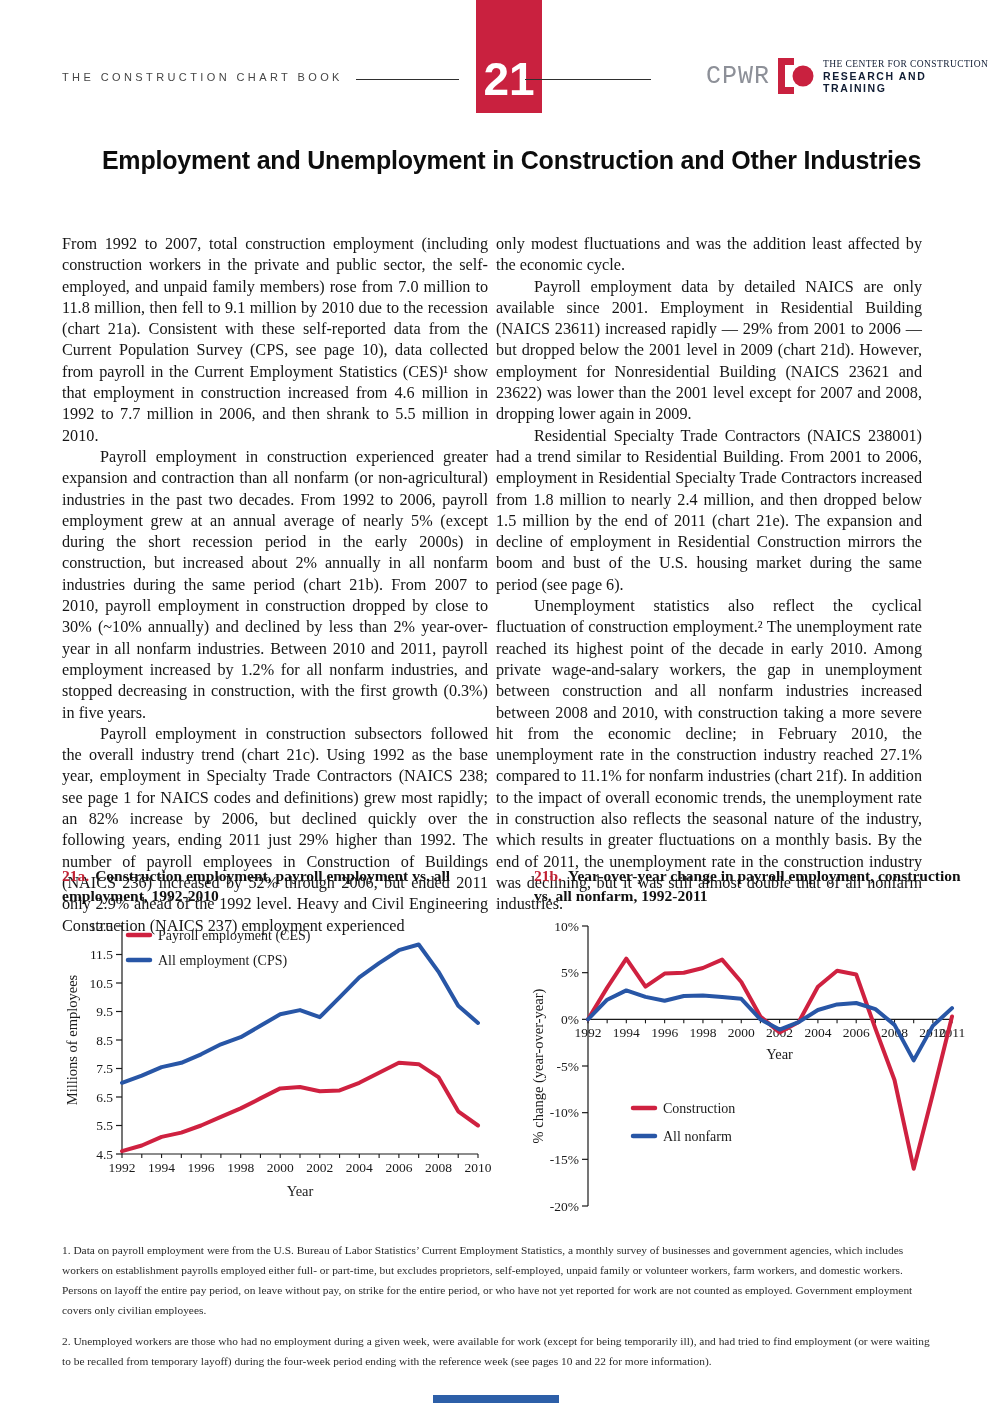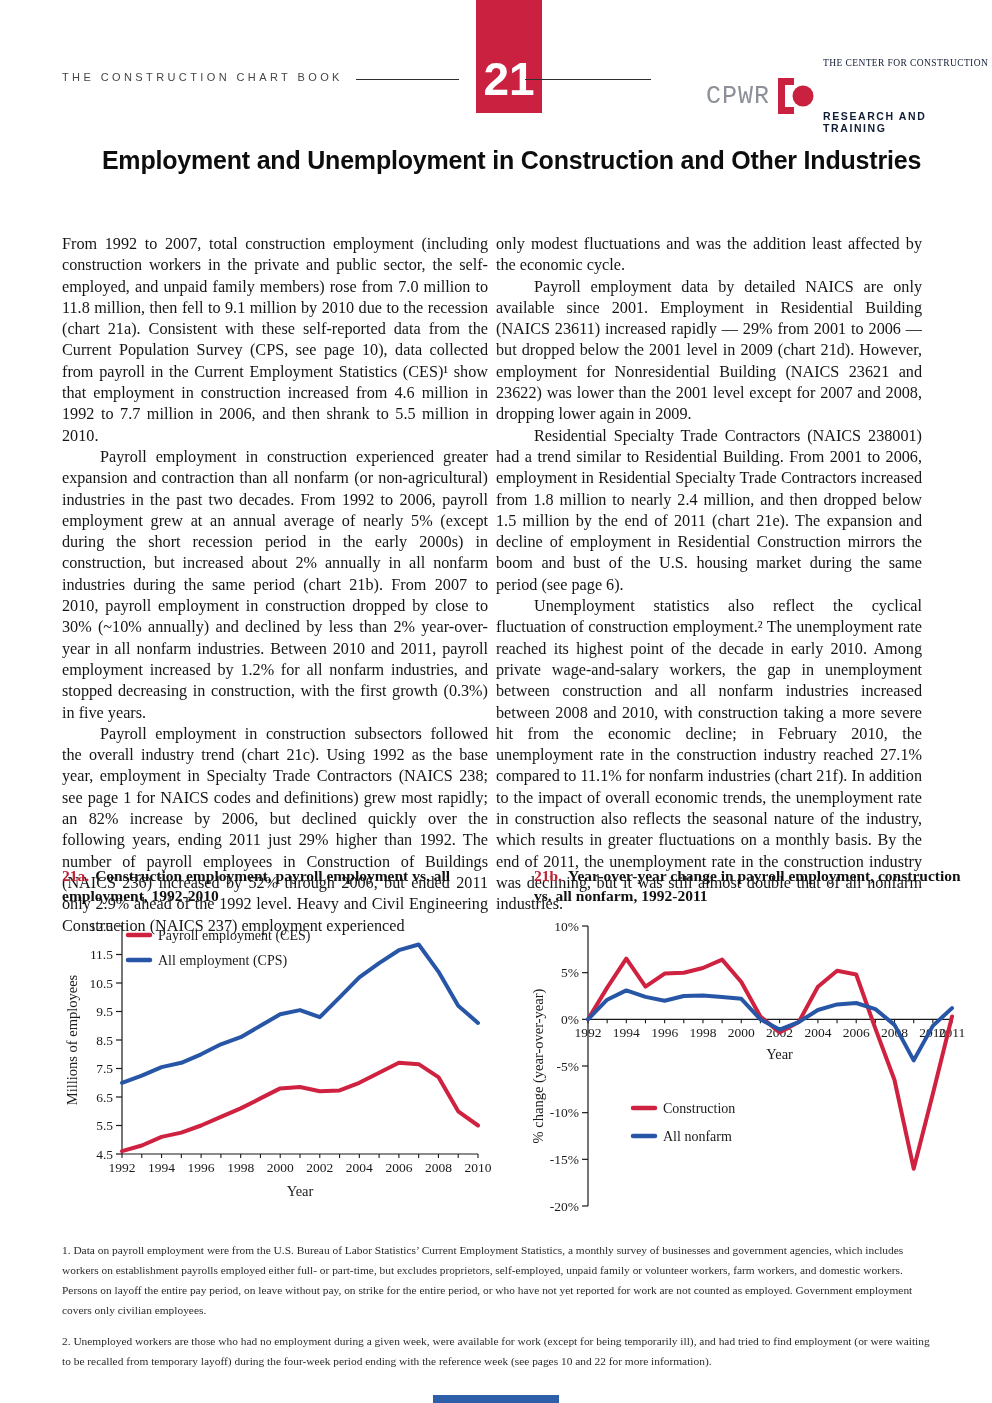--- a/index.html
+++ b/index.html
@@ -12,24 +12,24 @@
   .hrule{position:absolute;top:79px;height:1.4px;background:#2f2f2f;}
   .hrule-left{left:356px;width:103px;}
   .hrule-right{left:525px;width:126px;}
   .page-badge{position:absolute;left:476px;top:0;width:66px;height:113px;background:#c9213f;
               display:flex;align-items:flex-end;justify-content:center;}
   .page-badge span{font-family:"Liberation Sans",sans-serif;font-weight:bold;font-size:46px;
                    color:#fff;line-height:1;padding-bottom:11px;}
   .logo{position:absolute;left:706px;top:58px;display:flex;align-items:center;}
   .logo-acronym{font-family:Liberation Mono, monospace;font-size:25px;color:#8d9098;letter-spacing:1px;}
   .logo-mark{position:relative;width:40px;height:36px;margin-left:6px;margin-right:7px;}
-  .logo-text{display:flex;flex-direction:column;justify-content:center;gap:28px;}
+  .logo-text{display:flex;flex-direction:column;justify-content:center;}
   .logo-line1{font-family:"Liberation Serif",serif;font-size:9.5px;letter-spacing:.4px;color:#101c33;}
   .logo-line2{font-family:"Liberation Sans",sans-serif;font-weight:bold;font-size:10.5px;
-              letter-spacing:1.6px;color:#101c33;margin-top:14px;}
+              letter-spacing:1.6px;color:#101c33;margin-top:1px;}
 
   
   h1.page-title{position:absolute;left:0;right:0;top:146px;margin:0;text-align:center;
                 font-family:"Liberation Sans",sans-serif;font-weight:bold;font-size:25px;
                 letter-spacing:-.2px;color:#0d0d0d;padding-left:31px;}
 
   
   .columns{position:absolute;left:62px;top:234px;width:868px;display:flex;gap:8px;}
   .col{width:426px;}
   .col p{margin:0;text-align:justify;font-size:16.2px;line-height:21.3px;}

